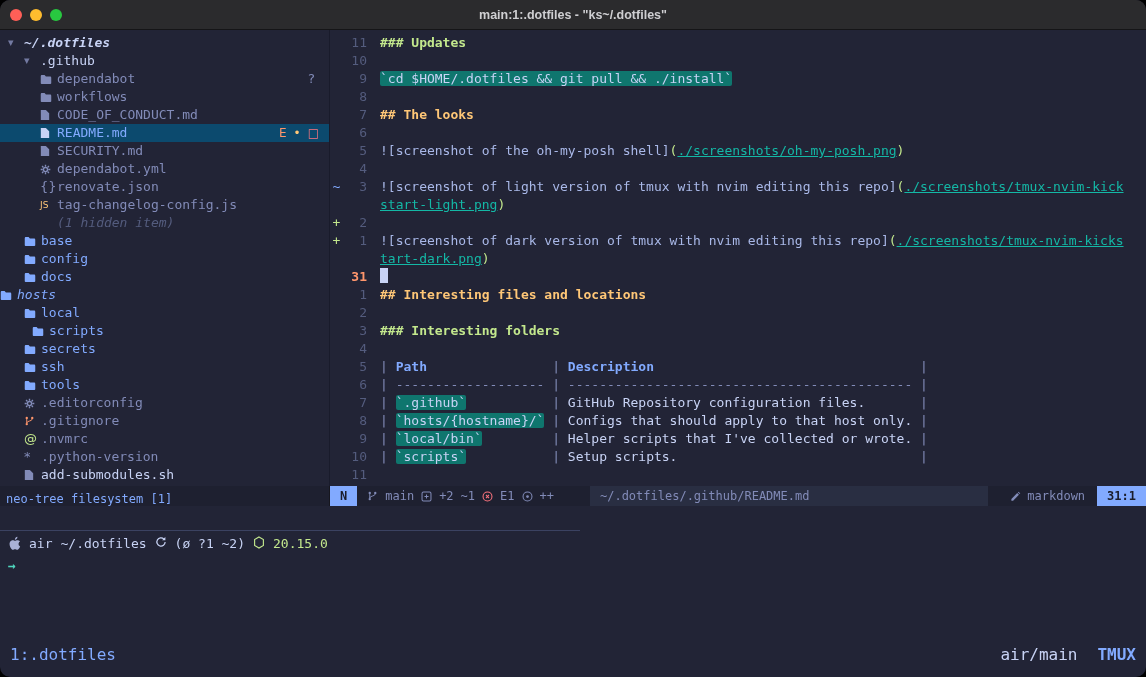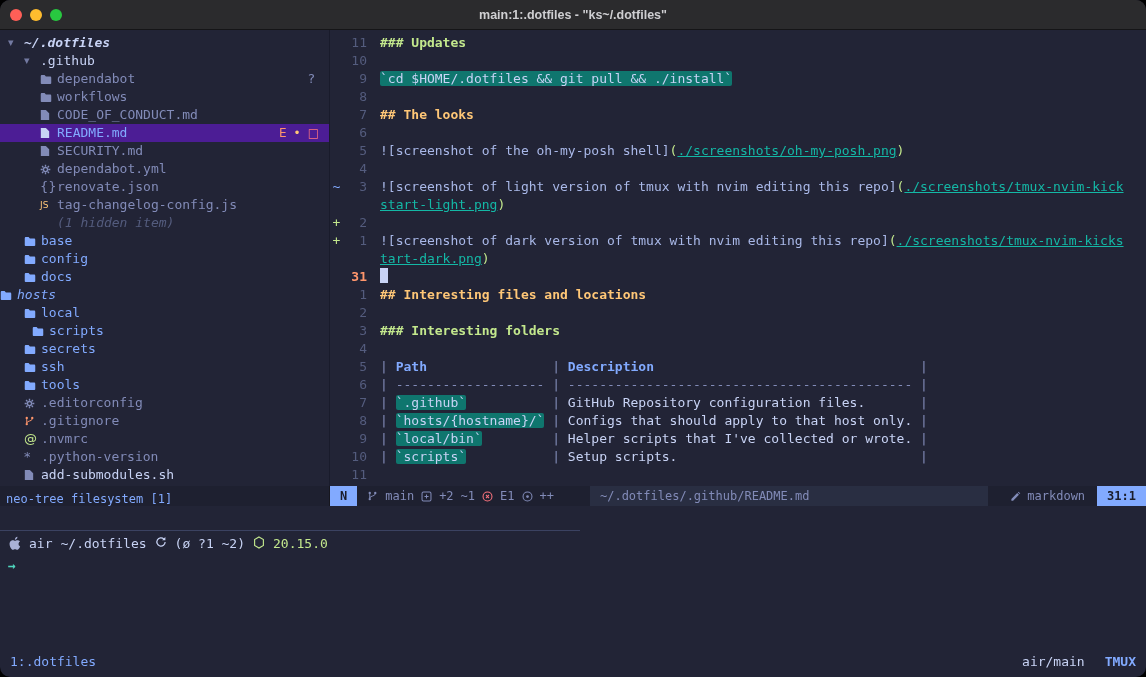--- a/index.html
+++ b/index.html
@@ -17,21 +17,21 @@
   .traffic { position:absolute; left:10px; top:9px; display:flex; gap:8px; }
   .tl { width:12px; height:12px; border-radius:50%; display:inline-block; }
   .tl.red { background:#ff5f57; } .tl.yellow { background:#febc2e; } .tl.green { background:#28c840; }
   .title { font-family:"Liberation Sans", sans-serif; font-size:12.5px; font-weight:700; color:#cfcfd2; }
   
   .panes { height:456px; display:flex; flex:0 0 auto; }
   .tree-pane { width:330px; flex:0 0 auto; border-right:1px solid #191b2b; padding-top:4px; overflow:hidden; }
   .editor-pane { flex:1; padding-top:4px; overflow:hidden; }
   
   .trow { display:flex; align-items:center; height:18px; line-height:18px; white-space:pre; }
-  .trow.sel { background:#4c1d95; }
+  .trow.sel { background:#0c4a6e; }
   .expander { width:16px; color:#737aa2; font-size:11px; }
   .icf { font-family:"DejaVu Sans", sans-serif; }
   .ticon { width:17px; display:inline-flex; align-items:center; }
   .tlabel { }
   .c-root { color:#c8d3f5; font-weight:bold; font-style:italic; }
   .c-fg { color:#c8d3f5; }
   .c-blue { color:#82aaff; }
   .c-dim { color:#828bb8; }
   .c-hidden { color:#545c7e; font-style:italic; }
   .tflags { margin-left:auto; display:flex; gap:7px; padding-right:10px; font-size:12px; }
@@ -68,21 +68,21 @@
   .shell { flex:1; position:relative; font-size:13px; }
   .pane-border { position:absolute; left:0; top:24px; width:580px; height:1px; background:#3b4261; }
   .promptline { position:absolute; left:8px; top:30px; display:flex; align-items:flex-start; gap:8px; color:#c8d3f5; }
   .apple { color:#a9b1d6; }
   .p-git { color:#c8d3f5; }
   .nodeic { color:#c3e88d; }
   .p-node { color:#c3e88d; }
   .arrowline { position:absolute; left:8px; top:52px; }
   .p-arrow { color:#4fd6be; font-weight:bold; }
   
-  .tmuxbar { height:32px; flex:0 0 auto; display:flex; align-items:center; padding:0 10px; font-size:13px; }
+  .tmuxbar { height:32px; flex:0 0 auto; display:flex; padding:0 10px; font-size:16px; }
   .t-win { color:#82aaff; }
   .t-spacer { flex:1; }
   .t-sess { color:#c8d3f5; margin-right:20px; }
   .t-badge { color:#82aaff; font-weight:bold; }
 </style>
 </head>
 <body>
 
 <div class="window">
 

